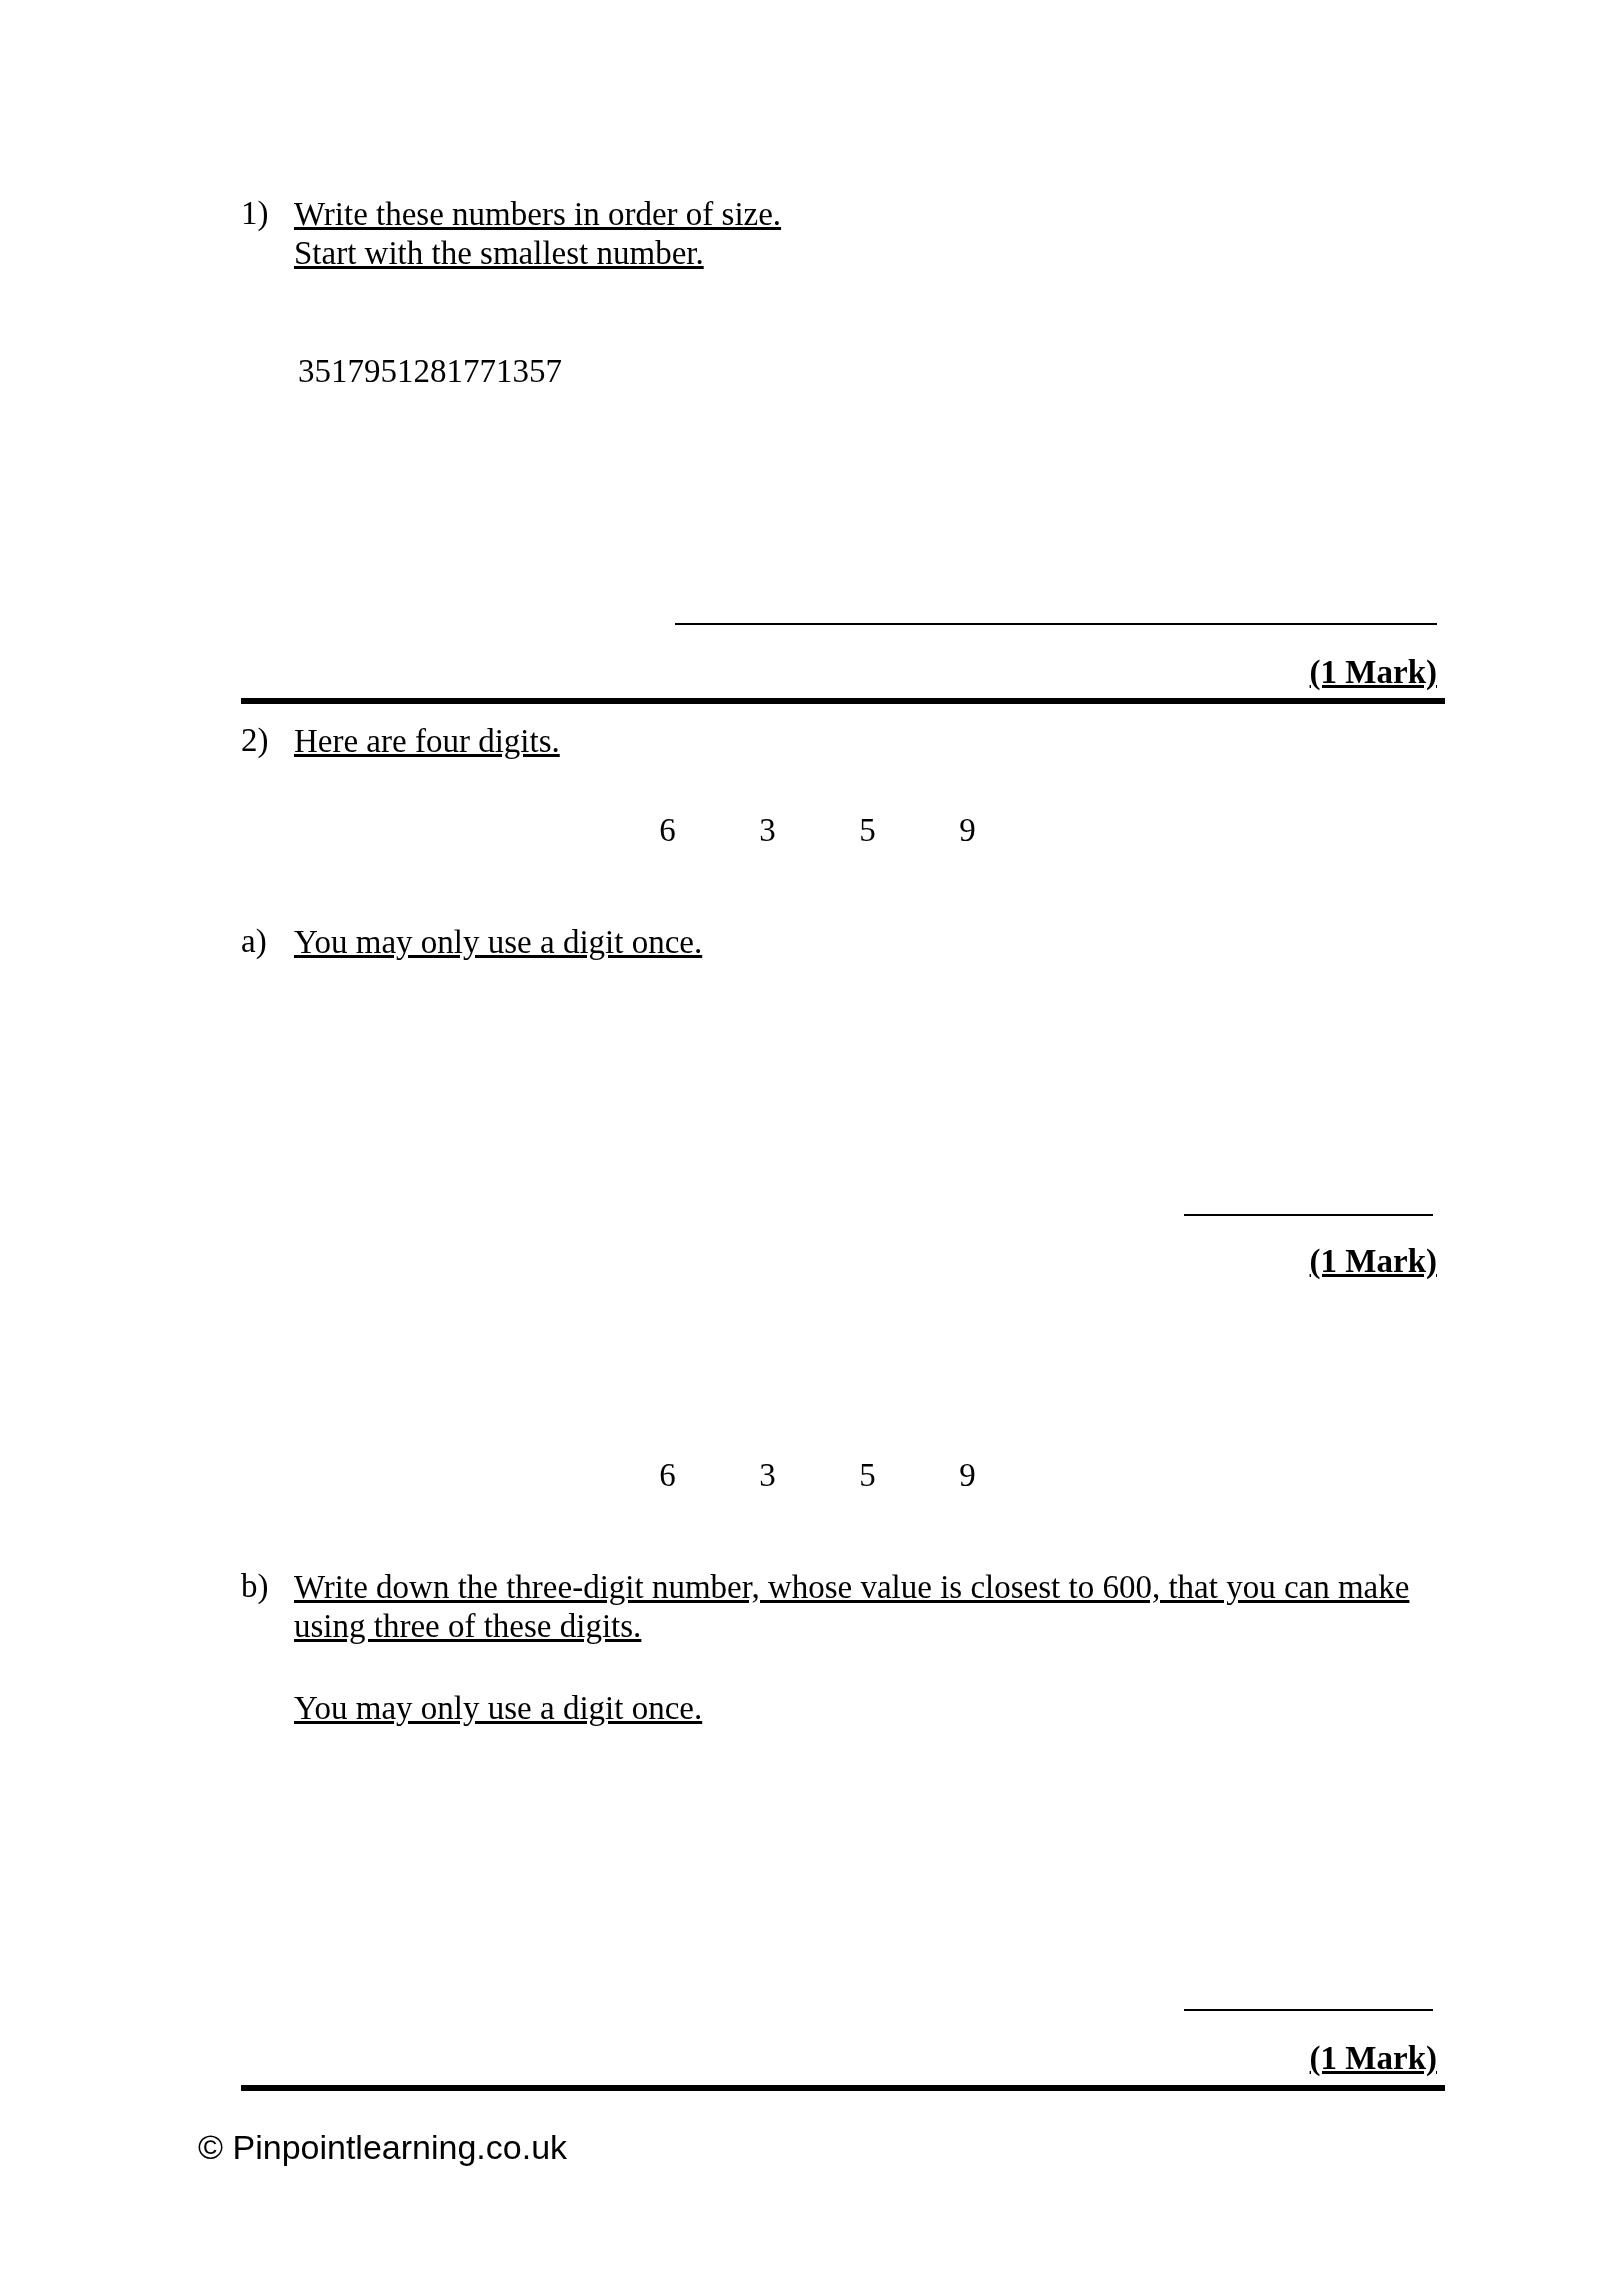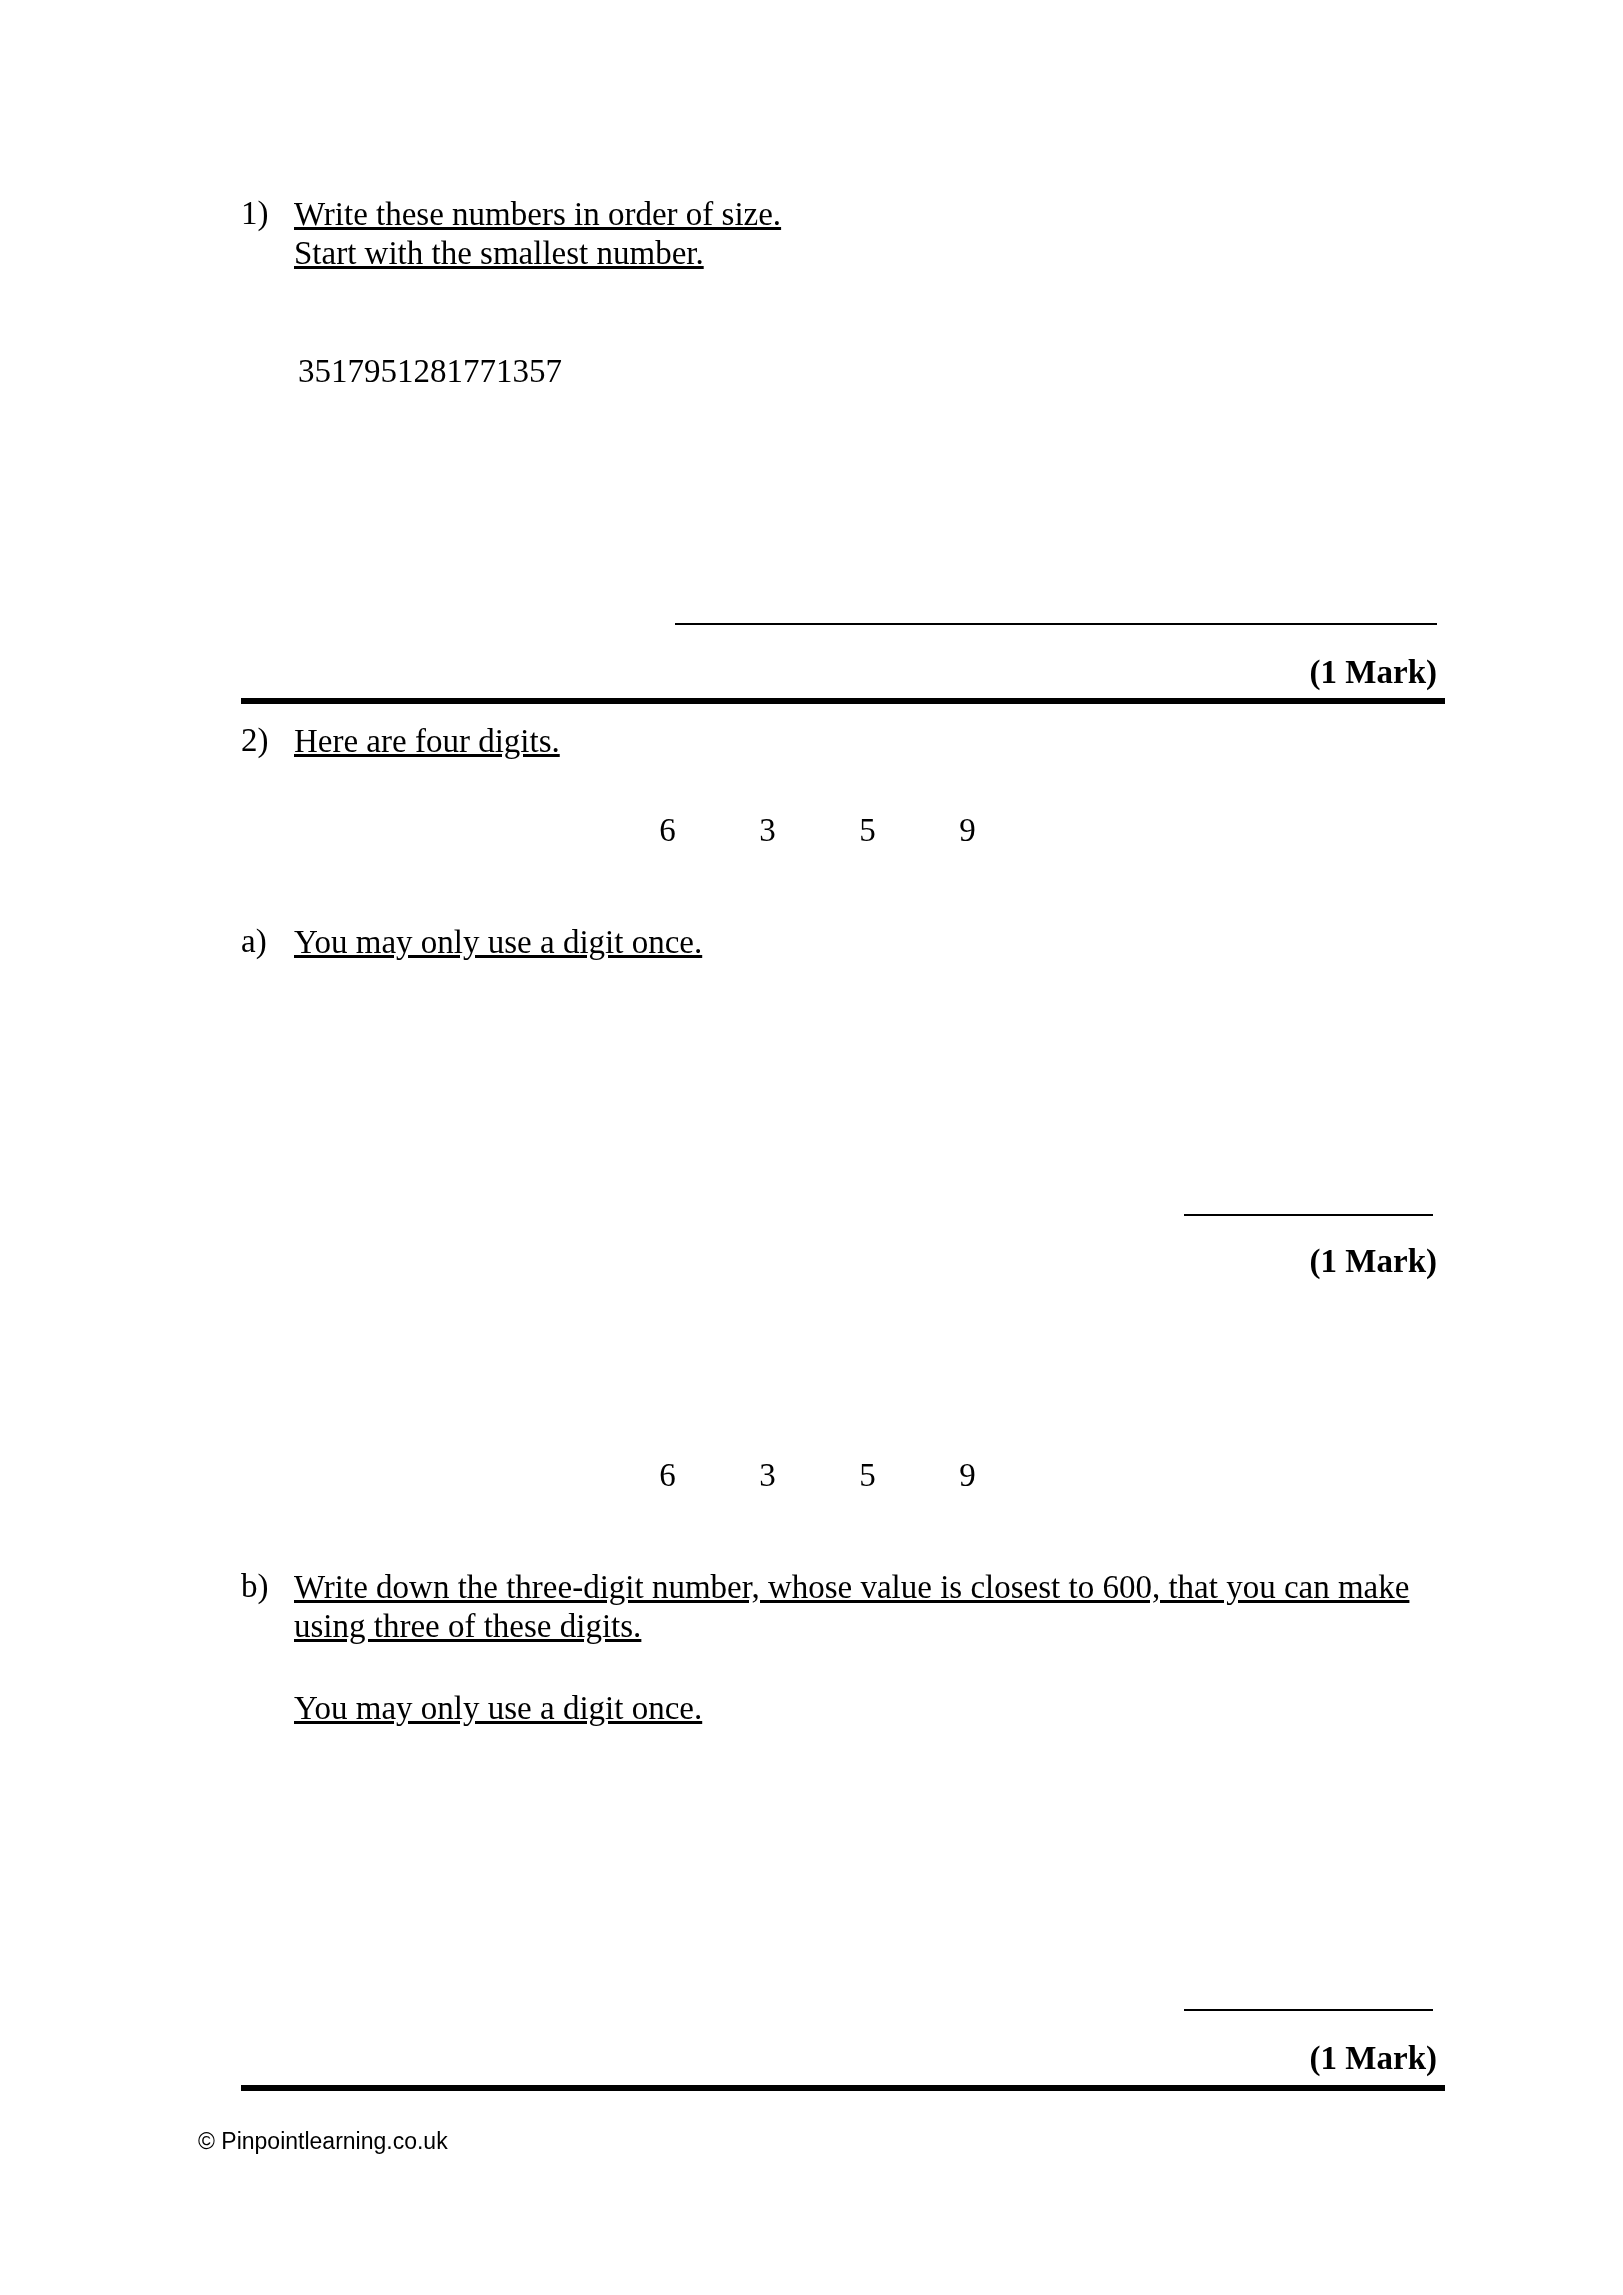--- a/index.html
+++ b/index.html
@@ -49,34 +49,35 @@
   .answer-line {
     position: absolute;
     height: 0;
     border-bottom: 2.6px solid #000000;
   }
   .mark {
     position: absolute;
     right: 186px;
     font-weight: bold;
     white-space: nowrap;
+    text-decoration: underline;
   }
   .section-rule {
     position: absolute;
     left: 241px;
     width: 1204px;
     height: 5.9px;
     background: #000000;
   }
   .footer {
     position: absolute;
     left: 198px;
     top: 2128px;
     font-family: "Liberation Sans", sans-serif;
-    font-size: 23px;
+    font-size: 34px;
     color: #000000;
   }
 </style>
 </head>
 <body>
 
 <div class="page">
 
   <div class="qlabel" style="top:195px;">1)</div>
   <div class="qtext" style="top:195px;">

